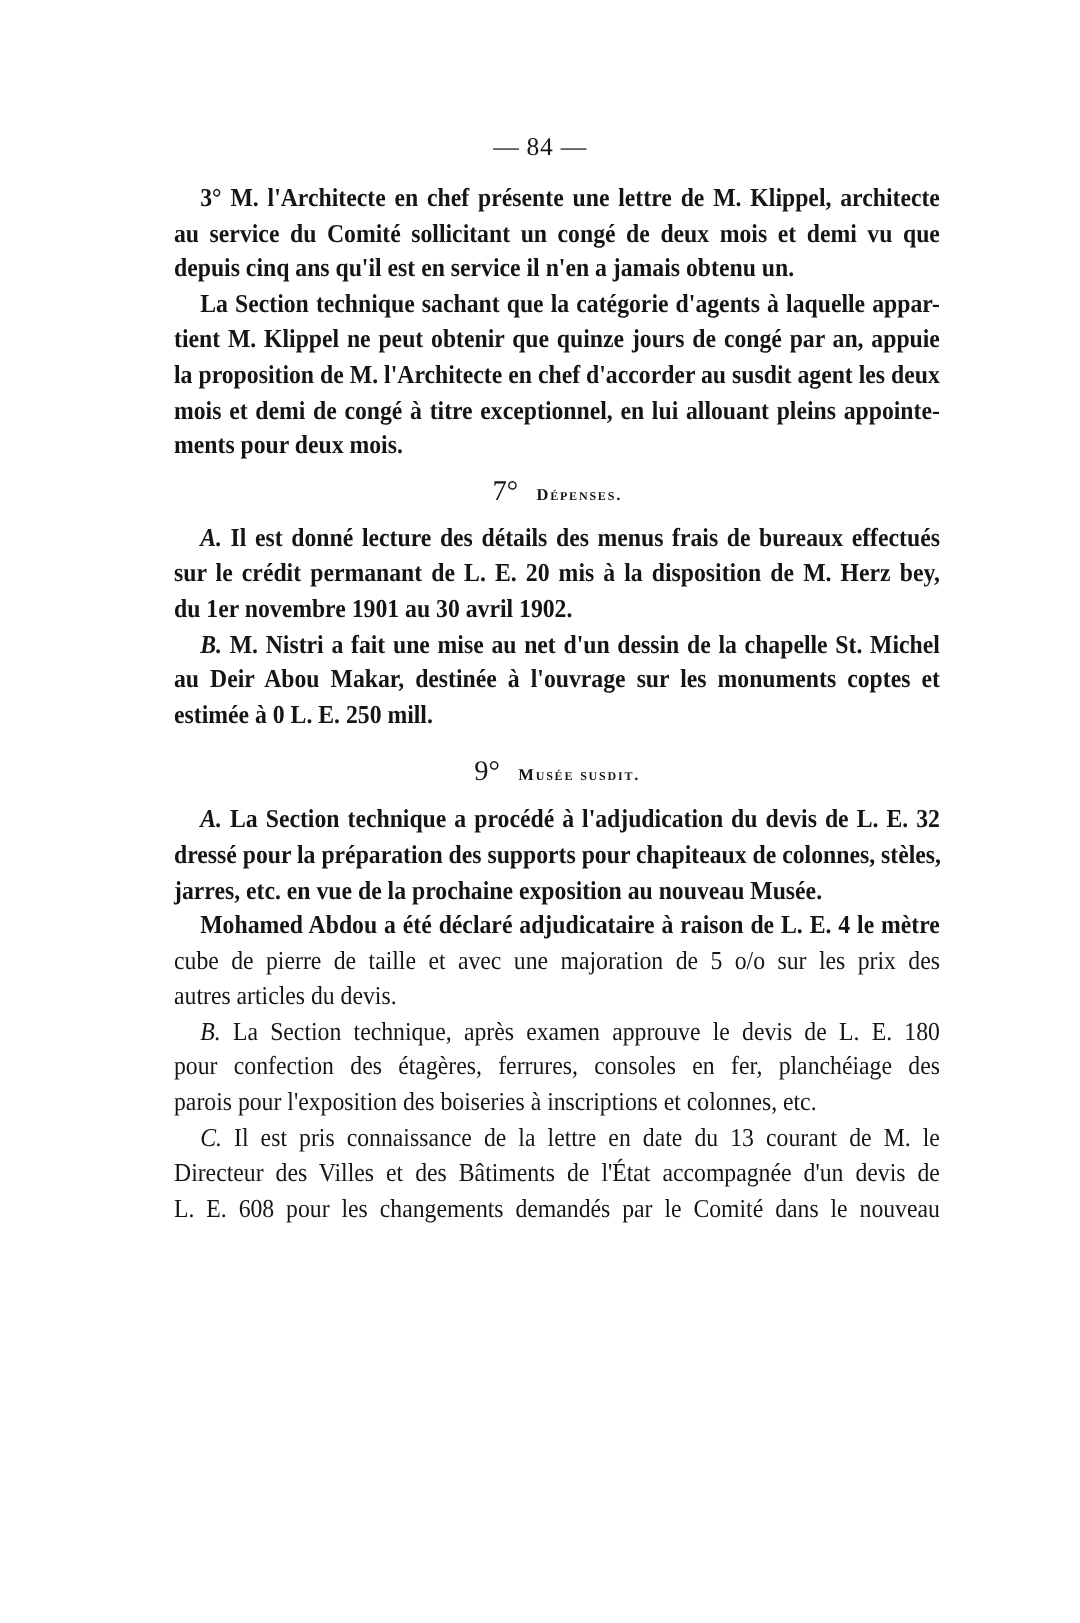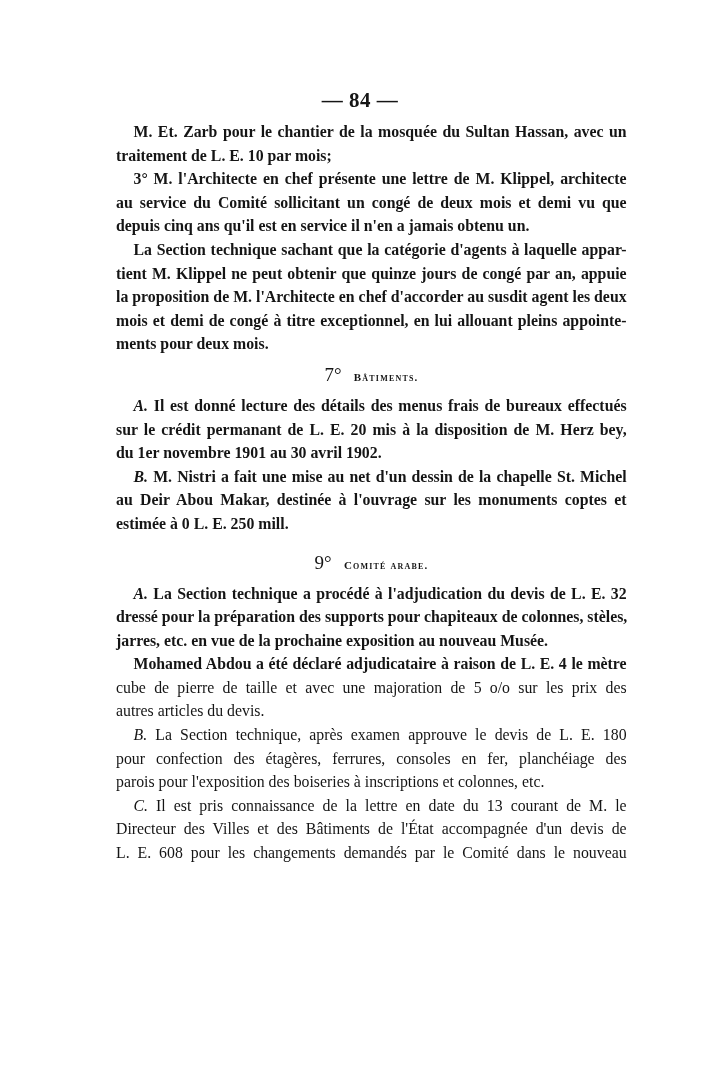--- a/index.html
+++ b/index.html
@@ -4,21 +4,21 @@
 <style>
   html, body { margin: 0; padding: 0; background: #ffffff; }
   body { width: 720px; height: 1082px; position: relative; overflow: hidden; }
   .page {
     position: absolute; left: 0; top: 0; width: 720px; height: 1082px;
     background: #ffffff; color: #151515;
     font-family: "Liberation Serif", "DejaVu Serif", serif;
   }
   .folio {
     position: absolute; left: 0; right: 0; top: 88px;
-    text-align: center; font-size: 21px; font-weight: bold; letter-spacing: 0.5px;
+    text-align: center; font-size: 17px; font-weight: normal; letter-spacing: 0.5px;
   }
   .body {
     position: absolute; left: 116px; width: 511px; top: 120px;
   }
   .line {
     height: 23.6px; line-height: 23.6px; font-size: 17.2px;
     white-space: nowrap; text-align: justify; text-align-last: justify;
     transform: scaleX(0.92); transform-origin: left center; width: 555px;
     font-weight: bold;
   }
@@ -37,58 +37,54 @@
 </style>
 </head>
 <body>
 
 <div class="page">
   <div class="folio">— 84 —</div>
 
   <div class="body">
     <div id="part1">
         <div>
-          <div class="line indent"><span class="in"></span><span>M. Et. Zarb pour le chantier de la mosquée du Sultan Hassan, avec un</span></div>
-          <div class="line last"><span>traitement de L. E. 10 par mois;</span></div>
-        </div>
-        <div>
           <div class="line indent"><span class="in"></span><span>3° M. l'Architecte en chef présente une lettre de M. Klippel, architecte</span></div>
           <div class="line"><span>au service du Comité sollicitant un congé de deux mois et demi vu que</span></div>
           <div class="line last"><span>depuis cinq ans qu'il est en service il n'en a jamais obtenu un.</span></div>
         </div>
         <div>
           <div class="line indent"><span class="in"></span><span>La Section technique sachant que la catégorie d'agents à laquelle appar-</span></div>
           <div class="line"><span>tient M. Klippel ne peut obtenir que quinze jours de congé par an, appuie</span></div>
           <div class="line"><span>la proposition de M. l'Architecte en chef d'accorder au susdit agent les deux</span></div>
           <div class="line"><span>mois et demi de congé à titre exceptionnel, en lui allouant pleins appointe-</span></div>
           <div class="line last"><span>ments pour deux mois.</span></div>
         </div>
       </div>
 
     <div class="heading">
       <span class="num">7°</span>
-      <span class="title">Bâtiments.</span>
+      <span class="title">Dépenses.</span>
     </div>
     <div id="sec7">
         <div>
           <div class="line indent"><span class="in"></span><span class="it">A.  </span><span>Il est donné lecture des détails des menus frais de bureaux effectués</span></div>
           <div class="line"><span>sur le crédit permanant de L. E. 20 mis à la disposition de M. Herz bey,</span></div>
           <div class="line last"><span>du 1er novembre 1901 au 30 avril 1902.</span></div>
         </div>
         <div>
           <div class="line indent"><span class="in"></span><span class="it">B.  </span><span>M. Nistri a fait une mise au net d'un dessin de la chapelle St. Michel</span></div>
           <div class="line"><span>au Deir Abou Makar, destinée à l'ouvrage sur les monuments coptes et</span></div>
           <div class="line last"><span>estimée à 0 L. E. 250 mill.</span></div>
         </div>
       </div>
 
     <div class="gap"></div>
     <div class="heading">
       <span class="num">9°</span>
-      <span class="title">Comité arabe.</span>
+      <span class="title">Musée susdit.</span>
     </div>
     <div id="sec9">
         <div>
           <div class="line indent"><span class="in"></span><span class="it">A.  </span><span>La Section technique a procédé à l'adjudication du devis de L. E. 32</span></div>
           <div class="line"><span>dressé pour la préparation des supports pour chapiteaux de colonnes, stèles,</span></div>
           <div class="line last"><span>jarres, etc. en vue de la prochaine exposition au nouveau Musée.</span></div>
         </div>
         <div>
           <div class="line indent"><span class="in"></span><span>Mohamed Abdou a été déclaré adjudicataire à raison de L. E. 4 le mètre</span></div>
           <div class="line light"><span>cube de pierre de taille et avec une majoration de 5 o/o sur les prix des</span></div>

